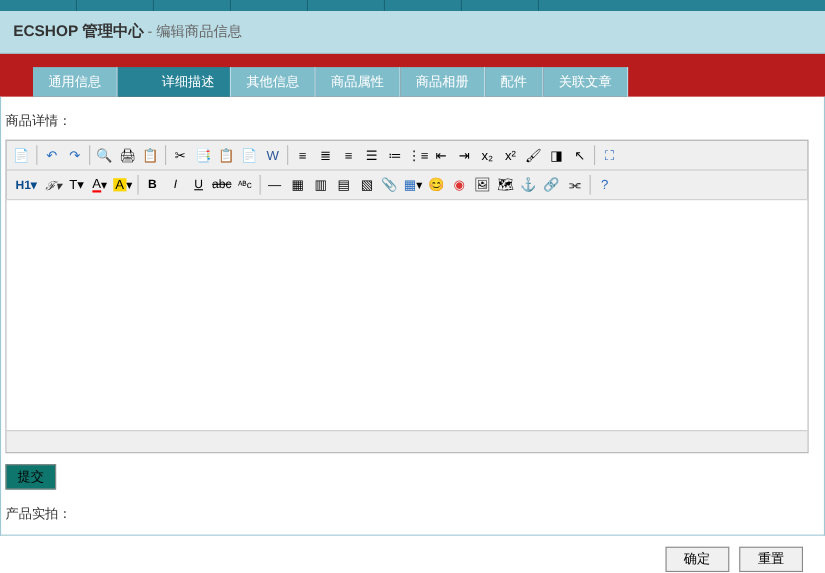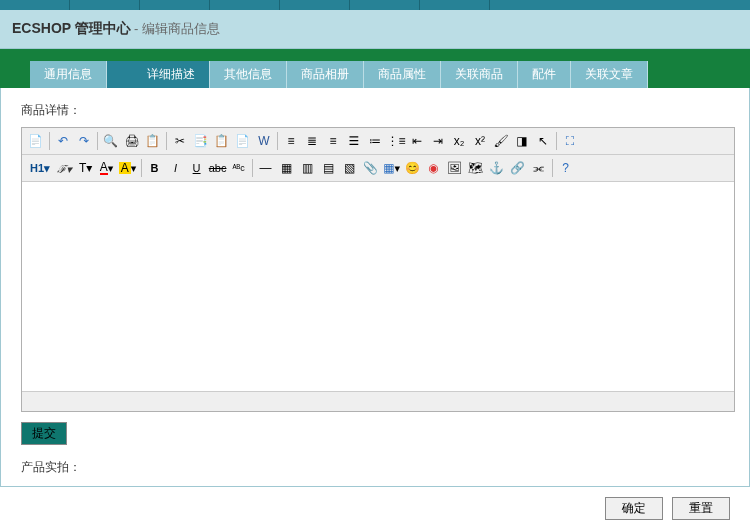--- a/index.html
+++ b/index.html
@@ -2,24 +2,24 @@
 <html><head>
 <meta charset="utf-8">
 <style>
 * { box-sizing: border-box; margin: 0; padding: 0; }
 body { font-family: Arial, "Microsoft YaHei", sans-serif; font-size: 12px; background: #fff; width: 750px; height: 521px; overflow: hidden; }
 .topbar { background: #278296; height: 10px; width: 100%; display: flex; }
 .topbar-item { border-right: 1px solid #1a6575; width: 70px; height: 10px; }
 .header { background: #bbdde5; padding: 10px 12px; border-bottom: 1px solid #a0c8d2; }
 .header-title { font-weight: bold; color: #333; font-size: 14px; display: inline; }
 .header-sub { color: #666; font-size: 13px; }
-.tabs { background: #15803d; display: flex; padding: 12px 0 0 30px; gap: 0; }
+.tabs { background: #b91c1c; display: flex; padding: 12px 0 0 30px; gap: 0; }
 .tab { background: #80bdcb; color: #fff; padding: 5px 14px; font-size: 12px; cursor: pointer; border-right: 1px solid #bbdde5; }
 .tab.active { background: #278296; padding-left: 40px; }
-.content { background: #fff; padding: 14px 14px 10px 20px; border: 1px solid #a0c8d2; border-top: none; margin: 0; }
+.content { background: #fff; padding: 14px 14px 10px 4px; border: 1px solid #a0c8d2; border-top: none; margin: 0; }
 .label { color: #333; margin-bottom: 8px; }
 .editor { border: 1px solid #b0b0b0; background: #efefef; }
 .toolbar { display: flex; flex-wrap: wrap; padding: 3px 4px; gap: 1px; border-bottom: 1px solid #ccc; align-items: center; }
 .toolbar.row2 { border-bottom: none; text-align: right; }
 .tbtn { width: 20px; height: 20px; display: inline-flex; align-items: center; justify-content: center; cursor: pointer; border: 1px solid transparent; font-size: 11px; }
 .sep { width: 1px; height: 18px; background: #bbb; margin: 0 2px; }
 .editarea { background: #fff; height: 210px; border-top: 1px solid #ccc; }
 .footer-area { background: #efefef; height: 20px; border-top: 1px solid #ccc; }
 .submit-btn { margin-top: 10px; padding: 2px 10px; border: 1px solid #888; background: #0f766e; cursor: pointer; font-size: 12px; }
 .bottom-label { margin-top: 14px; color: #333; }
@@ -46,23 +46,22 @@
 
 <div class="header">
   <span class="header-title">ECSHOP 管理中心</span>
   <span class="header-sub">- 编辑商品信息</span>
 </div>
 
 <div class="tabs">
   <div class="tab">通用信息</div>
   <div class="tab active">详细描述</div>
   <div class="tab">其他信息</div>
+  <div class="tab">商品属性</div>
   <div class="tab">商品相册</div>
-  <div class="tab">商品属性</div>
-  <div class="tab">关联商品</div>
   <div class="tab">配件</div>
   <div class="tab">关联文章</div>
 </div>
 
 <div class="content">
   <div class="label">商品详情：</div>
 
   <div class="editor">
     <div class="toolbar">
       <span class="tbtn">

